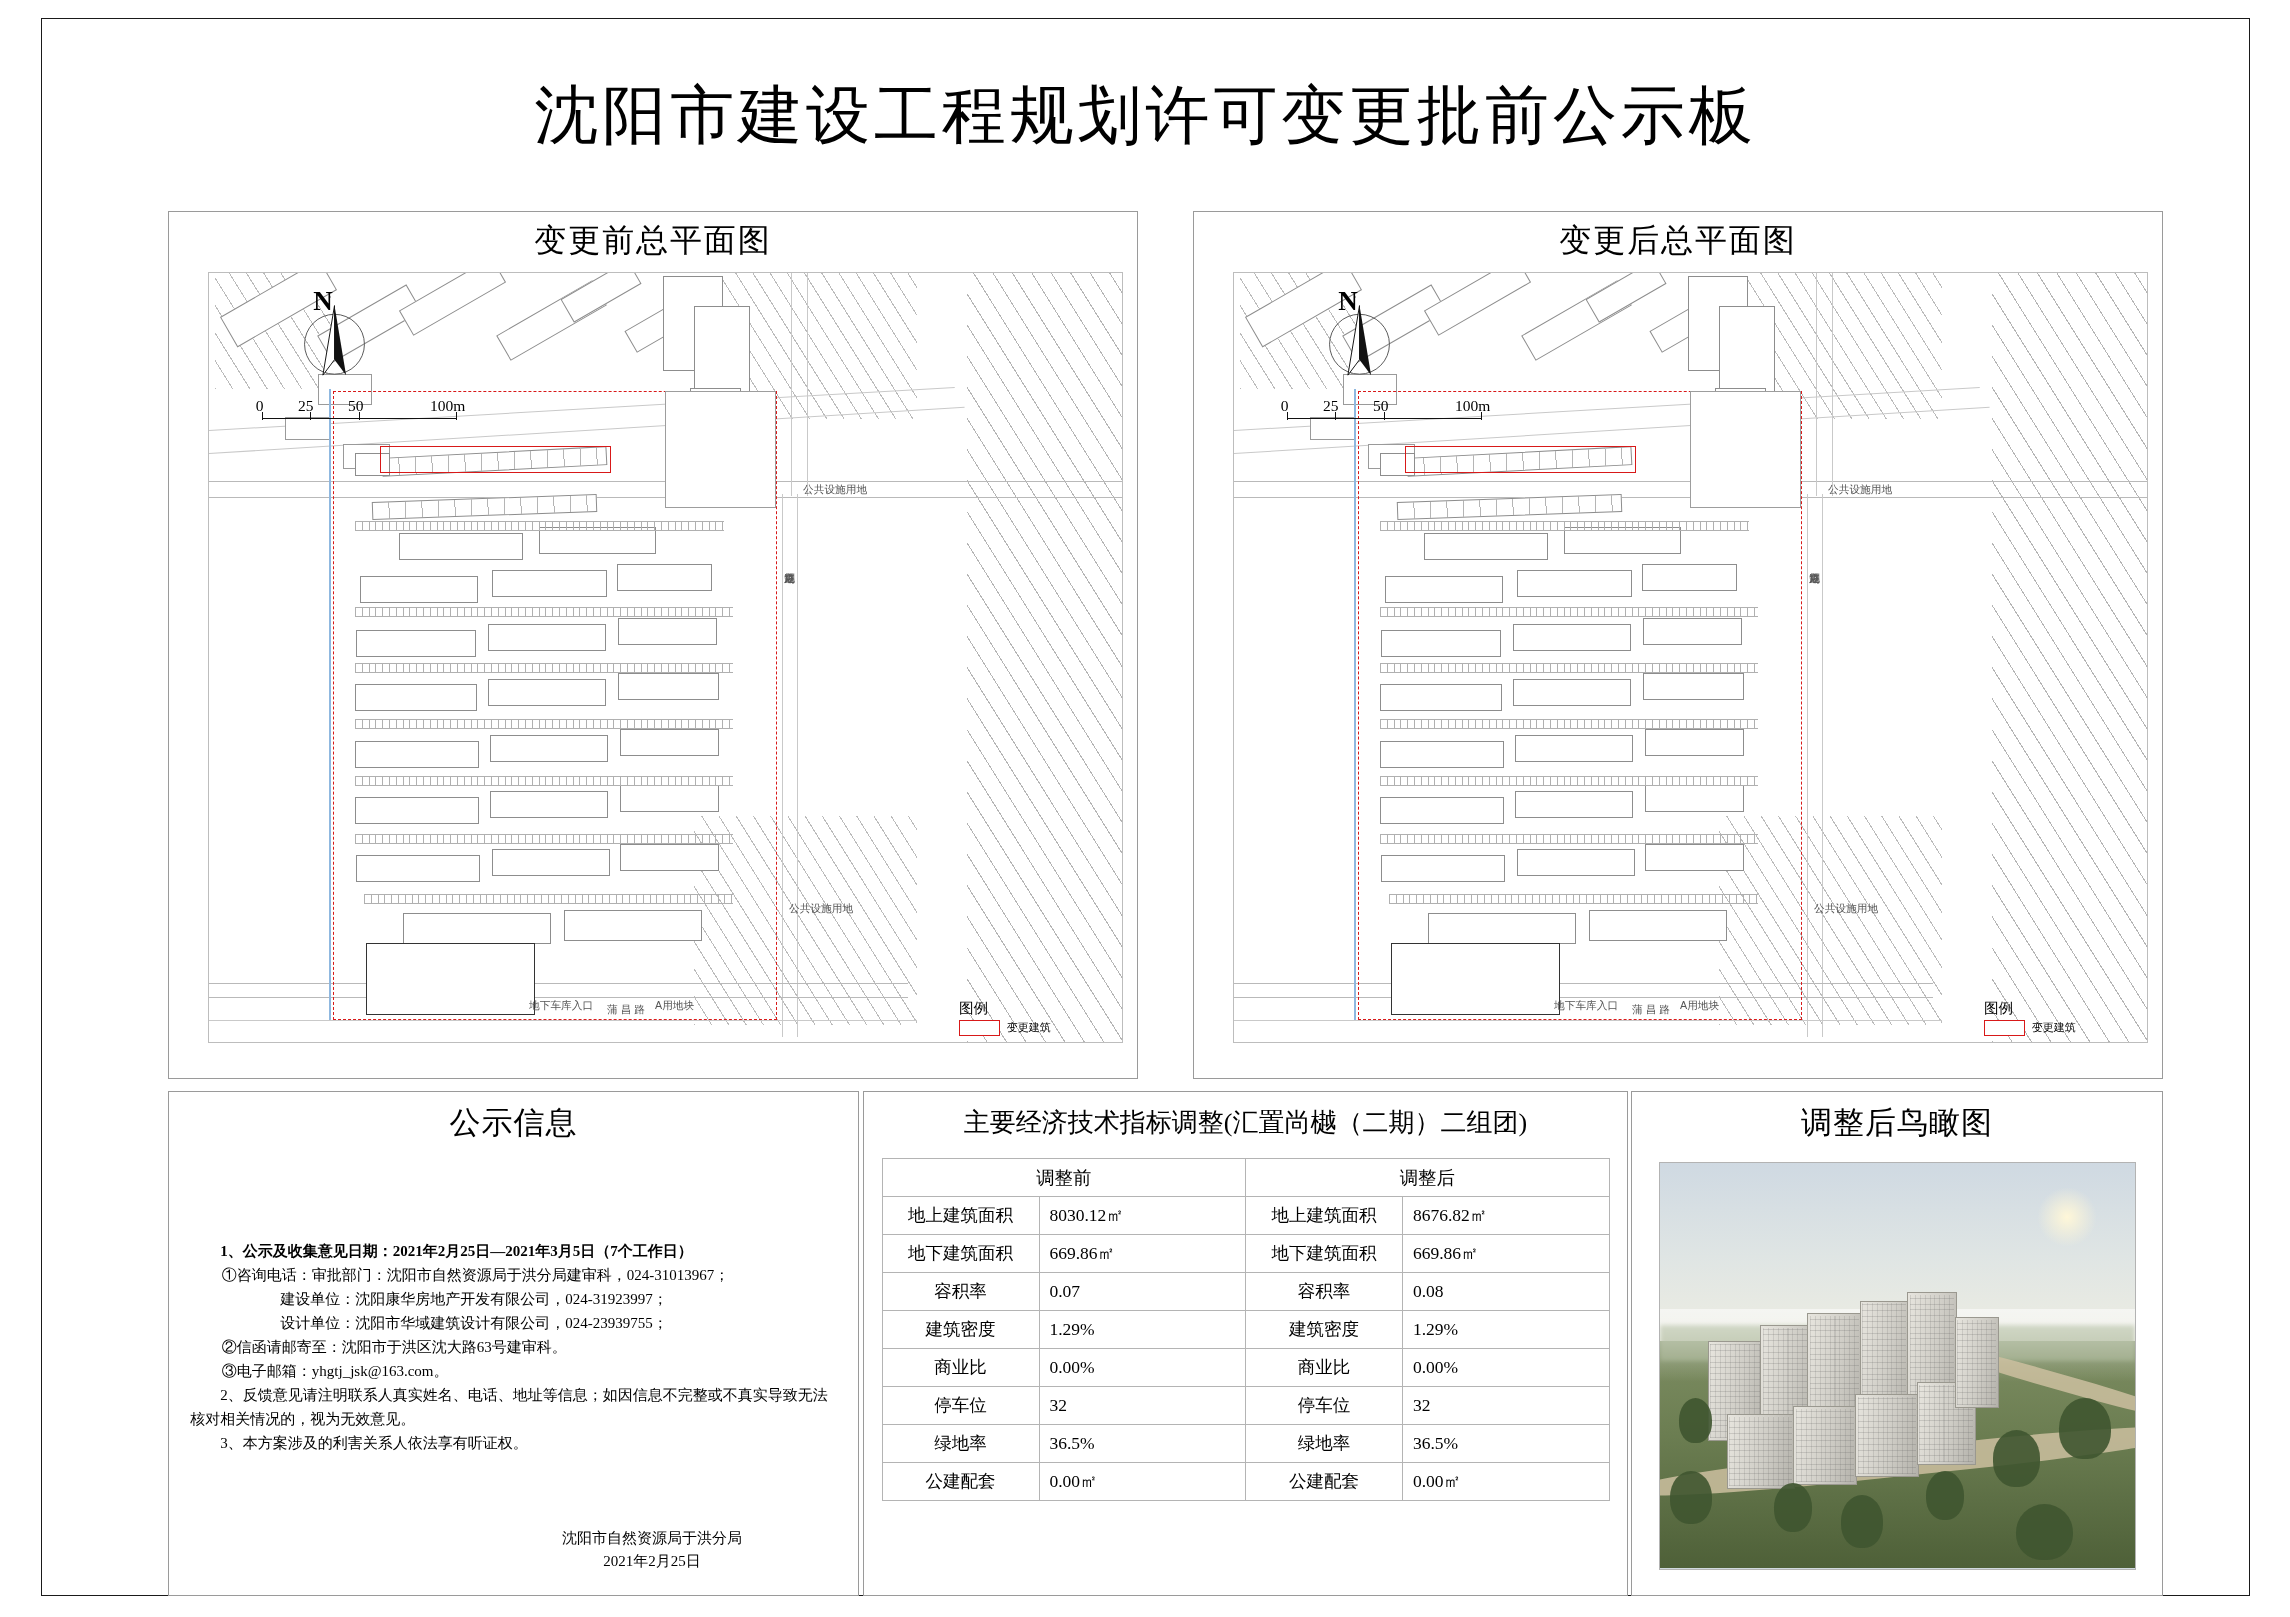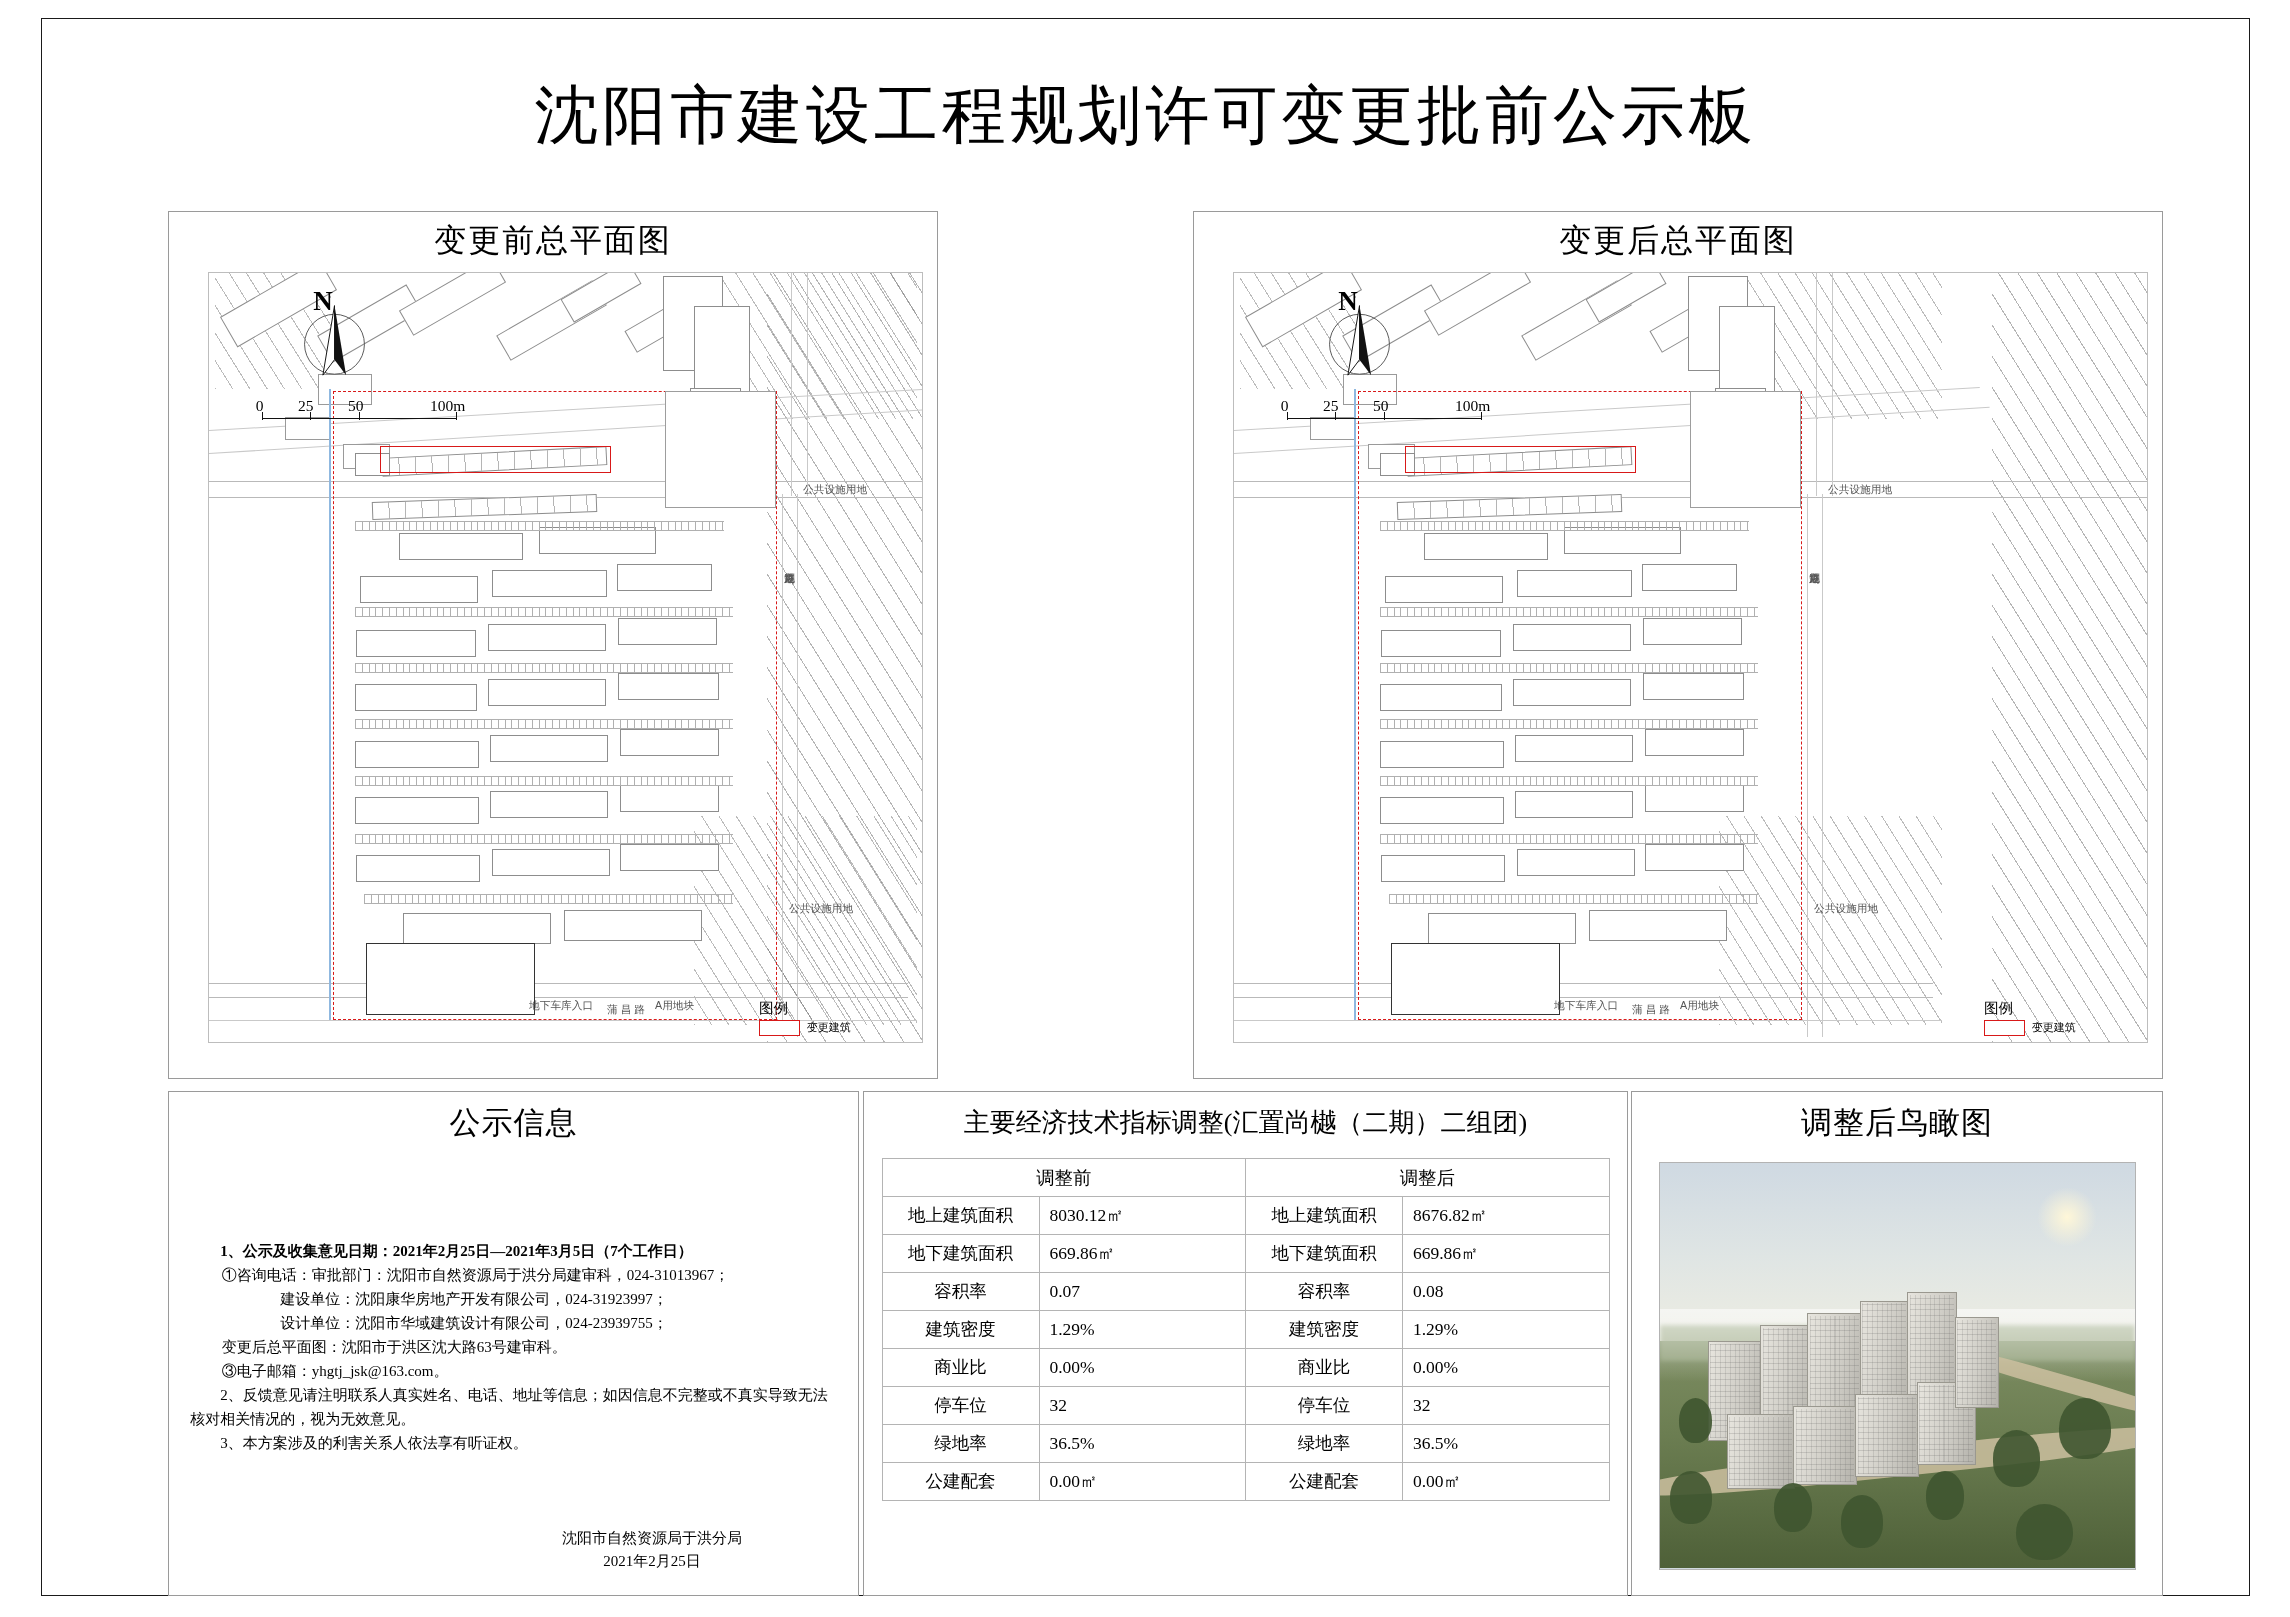--- a/index.html
+++ b/index.html
@@ -9,21 +9,21 @@
   #board{position:absolute;left:0;top:0;width:2290px;height:1618px;background:#fff;}
   #frame{position:absolute;left:41px;top:17.5px;width:2209px;height:1578px;border:1.9px solid #1a1a1a;background:#fff;box-sizing:border-box;}
 
   
   #main-title{position:absolute;left:0;top:58px;width:100%;text-align:center;
       font-size:64px;line-height:78px;letter-spacing:3.9px;font-weight:400;
       font-family:"Liberation Serif","DejaVu Serif",serif;white-space:nowrap;}
 
   
   .map-panel{position:absolute;top:192px;height:868px;border:1px solid #9a9a9a;box-sizing:border-box;background:#fff;}
-  #panel-before{left:126px;width:770px;}
+  #panel-before{left:126px;width:970px;}
   #panel-after{left:1151px;width:970px;}
   .map-title{position:absolute;top:9.7px;left:0;width:100%;text-align:center;font-size:32px;line-height:39px;letter-spacing:1.9px;}
   .map-inner{position:absolute;left:39px;top:60px;right:13.6px;bottom:35px;border:1px solid #bdbdbd;background:#fdfdfd;overflow:hidden;}
 
   
   .mp-bg{position:absolute;inset:0;background:#ffffff;}
   .hatch-right{position:absolute;right:0;top:0;width:155px;height:100%;
      background:repeating-linear-gradient(58deg,rgba(120,120,120,.55) 0 1px,transparent 1px 16.5px);}
   .hatch-blk{position:absolute;
      background:repeating-linear-gradient(58deg,rgba(120,120,120,.5) 0 1px,transparent 1px 14.6px);}
@@ -340,21 +340,21 @@
 
     <div class="bot-panel" id="panel-notice">
       <div class="bot-title">公示信息</div>
 
 
       <div class="notice-body">
         <p class="nb-p nb-indent nb-b">1、公示及收集意见日期：2021年2月25日—2021年3月5日（7个工作日）</p>
         <p class="nb-p nb-sub">①咨询电话：审批部门：沈阳市自然资源局于洪分局建审科，024-31013967；</p>
         <p class="nb-p nb-sub2">建设单位：沈阳康华房地产开发有限公司，024-31923997；</p>
         <p class="nb-p nb-sub2">设计单位：沈阳市华域建筑设计有限公司，024-23939755；</p>
-        <p class="nb-p nb-sub">变更后总平面图：沈阳市于洪区沈大路63号建审科。</p>
+        <p class="nb-p nb-sub">②信函请邮寄至：沈阳市于洪区沈大路63号建审科。</p>
         <p class="nb-p nb-sub">③电子邮箱：yhgtj_jsk@163.com。</p>
         <p class="nb-p nb-indent">2、反馈意见请注明联系人真实姓名、电话、地址等信息；如因信息不完整或不真实导致无法核对相关情况的，视为无效意见。</p>
         <p class="nb-p nb-indent">3、本方案涉及的利害关系人依法享有听证权。</p>
       </div>
 
       <div class="notice-sign">
         <div>沈阳市自然资源局于洪分局</div>
         <div>2021年2月25日</div>
       </div>
     </div>

